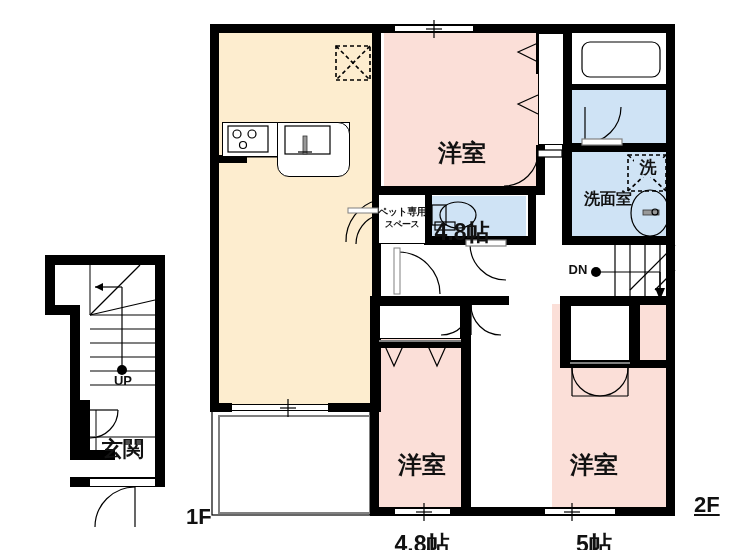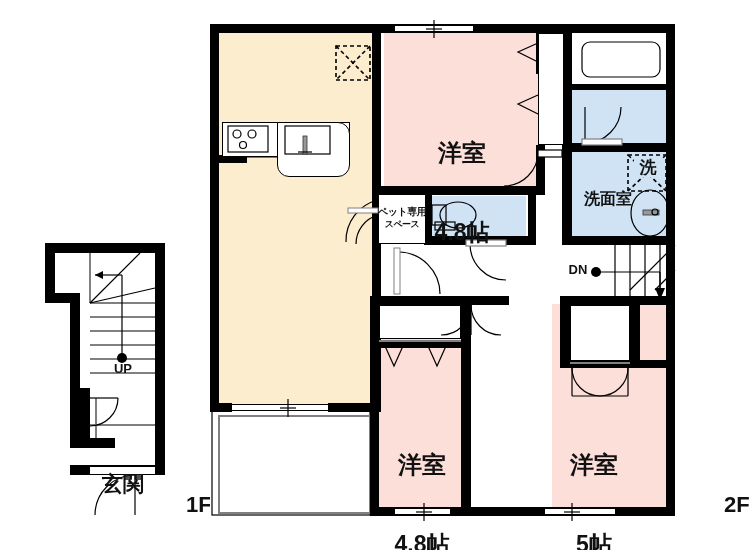--- a/index.html
+++ b/index.html
@@ -36,21 +36,21 @@
   svg { position: absolute; overflow: visible; }
   .sw-thin { stroke: #000; fill: none; stroke-width: 1.2; }
   .sw-gray { stroke: #808080; fill: none; stroke-width: 2; }
   .dash { stroke: #000; fill: none; stroke-width: 1.6; stroke-dasharray: 4 3; }
 </style>
 </head>
 <body>
 
 <div id="plan">
 
-  <div class="abs" style="left:0;top:0;width:200px;height:446px;">
+  <div class="abs" style="left:0;top:12px;width:200px;height:446px;">
 
     <div class="wall" style="left:45px;top:243px;width:120px;height:10px;"></div>
     <div class="wall" style="left:45px;top:243px;width:10px;height:60px;"></div>
     <div class="wall" style="left:45px;top:293px;width:35px;height:10px;"></div>
     <div class="wall" style="left:70px;top:293px;width:10px;height:105px;"></div>
     <div class="wall" style="left:70px;top:388px;width:20px;height:10px;"></div>
     <div class="wall" style="left:70px;top:388px;width:10px;height:60px;"></div>
     <div class="wall" style="left:70px;top:438px;width:45px;height:10px;"></div>
     <div class="wall" style="left:155px;top:243px;width:10px;height:232px;"></div>
     <div class="wall" style="left:70px;top:465px;width:95px;height:10px;"></div>
@@ -85,21 +85,21 @@
       <line class="sw-thin" x1="135" y1="475" x2="135" y2="515"></line>
 
       <path class="sw-thin" d="M 118 398 A 28 28 0 0 1 90 426"></path>
       <line class="sw-thin" x1="118" y1="398" x2="90" y2="398"></line>
     </svg>
 
     <div class="abs" style="left:90px;top:466px;width:65px;height:9px;background:#ffffff;border-top:1.4px solid #000;border-bottom:1.4px solid #000;"></div>
 
     <div class="label" style="left:108px;top:362px;width:30px;font-size:13px;font-weight:bold;">UP</div>
 
-    <div class="label" style="left:92px;top:425px;width:62px;font-size:21px;font-weight:bold;margin-top:47px;">玄関</div>
+    <div class="label" style="left:92px;top:425px;width:62px;font-size:21px;font-weight:bold;">玄関</div>
 
     <div class="floorlabel" style="left:157px;top:492px;margin-left:29px;">1F</div>
   </div>
 
   <div class="abs" style="left:0;top:0;width:750px;height:550px;">
 
     <div class="room" style="left:218px;top:32px;width:158px;height:378px;background:#FDEDCF;"></div>
 
     <div class="room" style="left:384px;top:32px;width:155px;height:155px;background:#FBDFD8;"></div>
 
@@ -338,16 +338,16 @@
       <div style="font-size:23px;">4.8帖</div>
     </div>
 
     <div class="label" style="left:540px;top:398px;width:108px;font-size:24px;font-weight:bold;">
       <div>洋室</div>
       <div style="font-size:23px;">5帖</div>
     </div>
 
     <div class="label" style="left:572px;top:190px;width:72px;font-size:16px;font-weight:bold;">洗面室</div>
 
-    <div class="floorlabel" style="left:724px;top:492px;">2F</div>
+    <div class="floorlabel" style="left:694px;top:492px;text-decoration:underline;">2F</div>
   </div>
 
 </div>
 
 </body></html>

